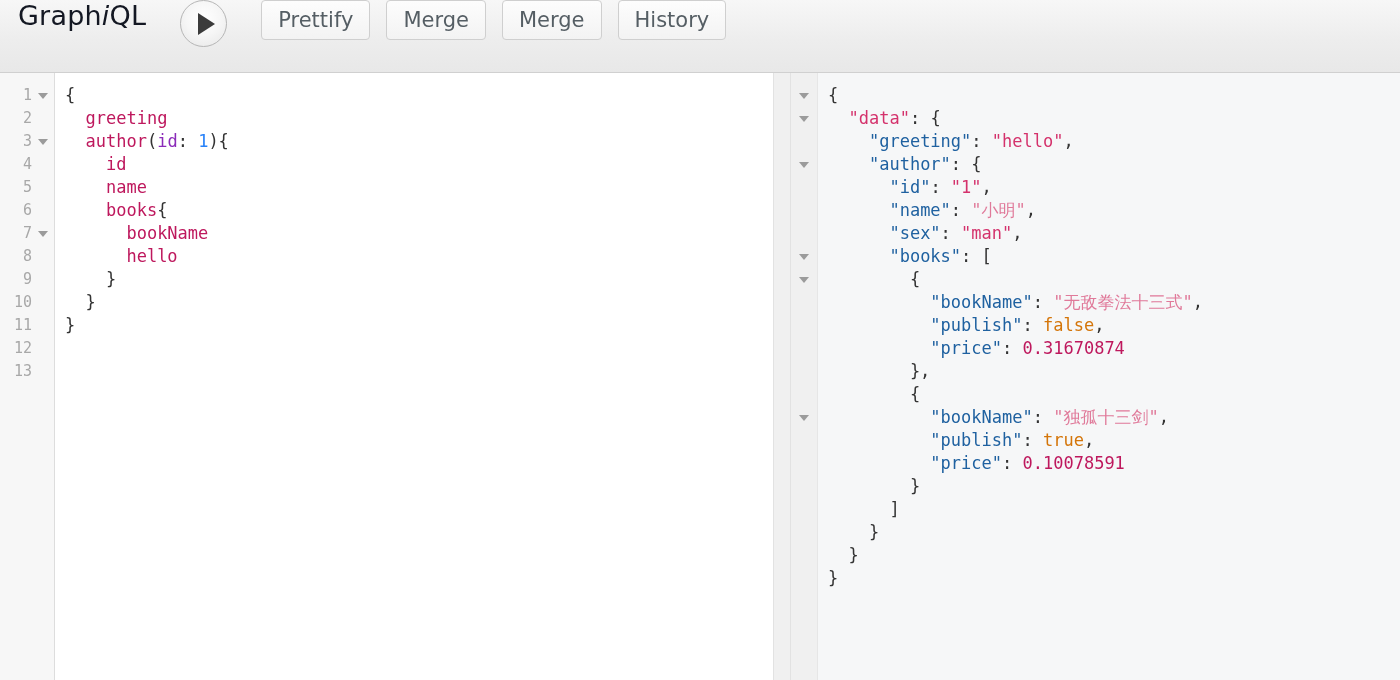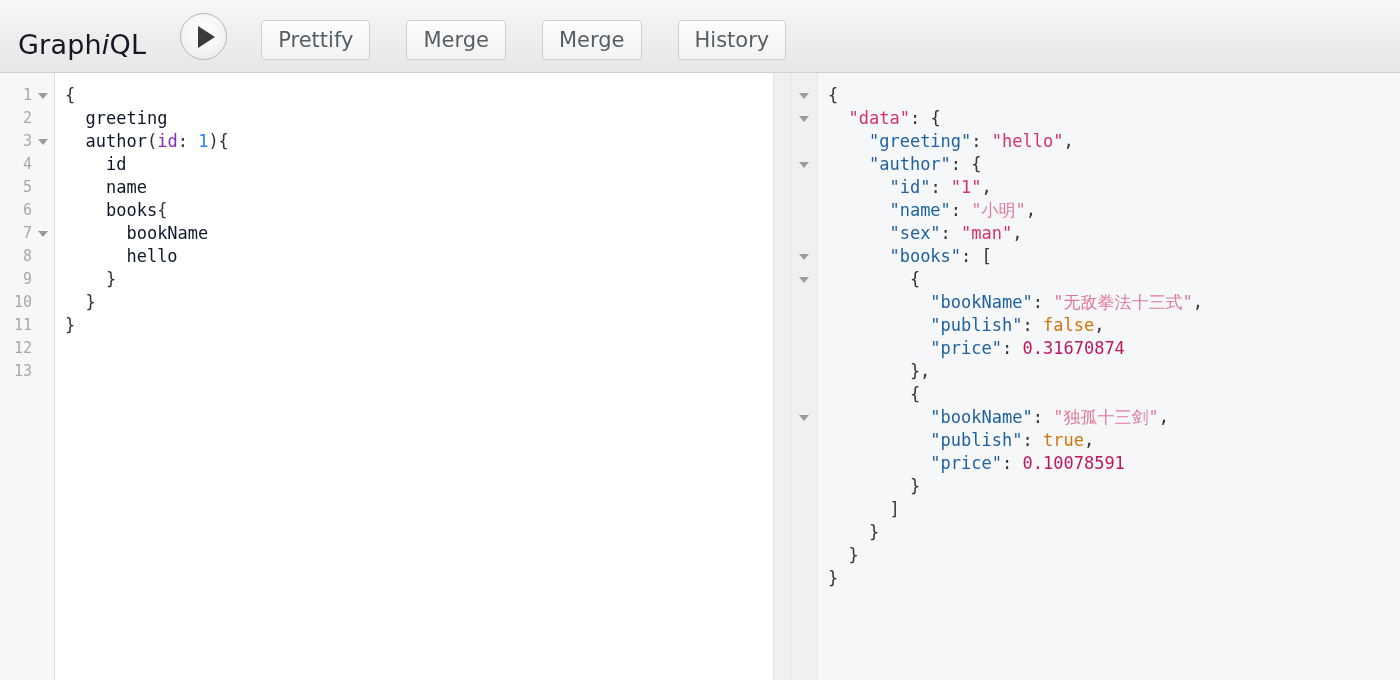--- a/index.html
+++ b/index.html
@@ -18,22 +18,22 @@
     display: flex;
     flex-direction: column;
     position: relative;
   }
 
   
   .topbar {
     height: 73px;
     flex: 0 0 73px;
     display: flex;
-    align-items: flex-end;
-    padding: 12px 18px;
+    align-items: flex-start;
+    padding: 0 18px;
     background: linear-gradient(to bottom, #f7f7f7 0%, #ededed 55%, #e8e8e8 100%);
     border-bottom: 1px solid #d0d0d0;
     position: relative;
     z-index: 5;
   }
 
   .logo {
     font-size: 27px;
     color: #141823;
     letter-spacing: 0.2px;
@@ -173,21 +173,21 @@
   }
   .cline {
     height: 23px;
     line-height: 23px;
     white-space: pre;
     color: #2b2b2b;
   }
 
   
   .s-punct  { color: #333333; }
-  .s-field  { color: #0f172a; text-align: center; }
+  .s-field  { color: #be185d; text-align: center; }
   .s-arg    { color: #8b2bb9; }
   .s-num    { color: #2882f9; }
 
   
   .r-punct  { color: #333333; }
   .r-rootkey{ color: #d4326c; }
   .r-key    { color: #1f61a0; }
   .r-str    { color: #d4326c; }
   .r-strcjk { color: #e07a9a; }
   .r-bool   { color: #d47509; }
@@ -199,21 +199,21 @@
 <div id="app">
 
   <div class="topbar">
 
     <div class="logo"><span>Graph</span><span class="it">i</span><span>QL</span></div>
 
     <div class="exec-button">
       <div class="tri"></div>
     </div>
 
-    <div id="toolbar-buttons" style="display:flex;align-items:center;gap:20px;">
+    <div id="toolbar-buttons" style="display:flex;align-items:center;">
         <button class="tb-btn">Prettify</button>
         <button class="tb-btn">Merge</button>
         <button class="tb-btn">Merge</button>
         <button class="tb-btn">History</button>
       </div>
   </div>
 
   <div class="panes">
 
     <div class="pane pane-query">

